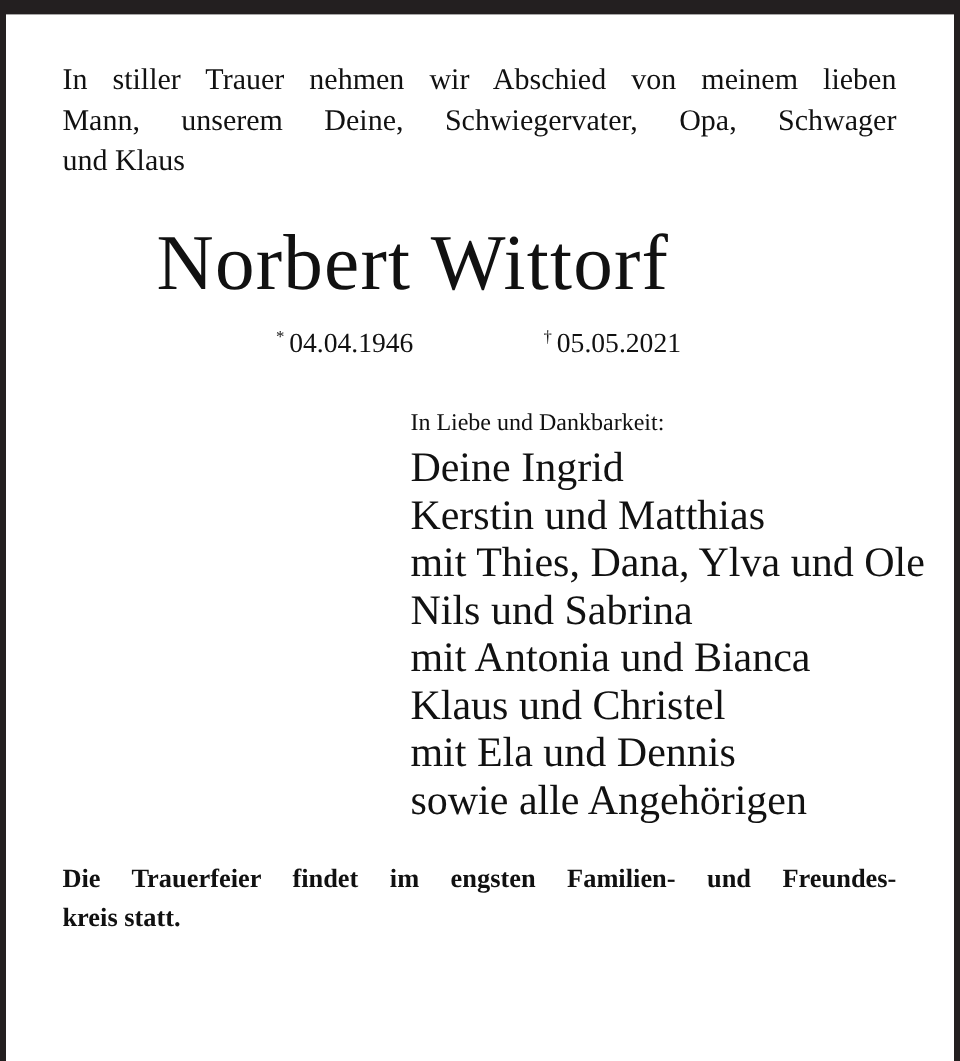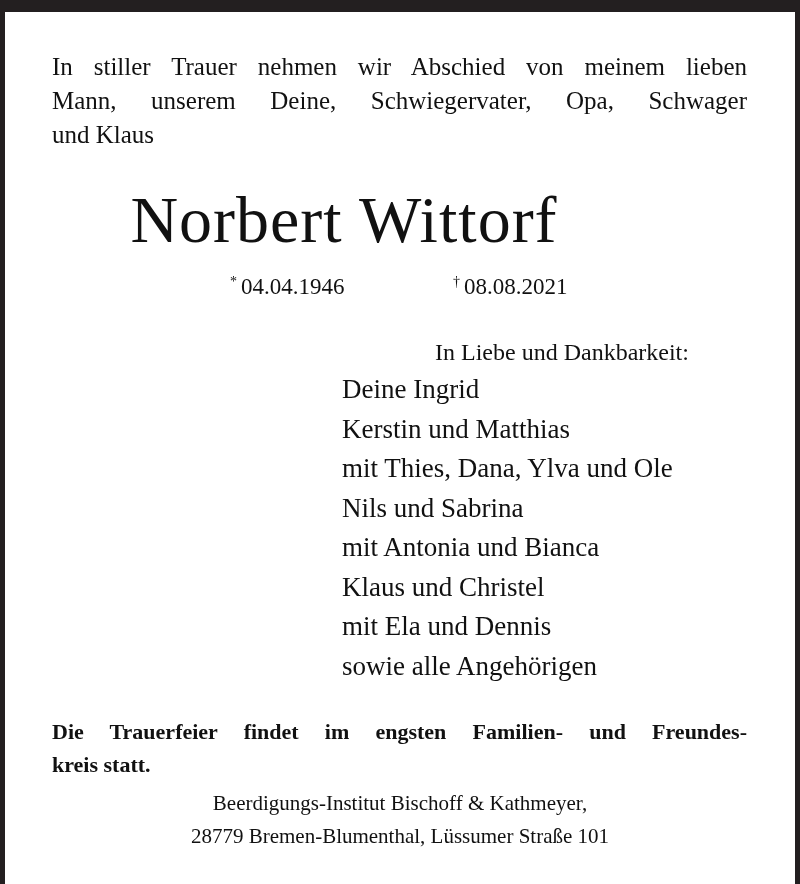--- a/index.html
+++ b/index.html
@@ -63,27 +63,26 @@
       margin-right: 4px;
     }
     .family {
       position: absolute;
       left: 337px;
       top: 322px;
       width: 440px;
     }
     .family .heading {
       display: block;
-      font-size: 24px;
+      font-size: 20px;
       line-height: 36px;
-      text-align: center;
     }
     .family .member {
       display: block;
-      font-size: 27px;
+      font-size: 35px;
       line-height: 39.5px;
       white-space: nowrap;
     }
     .notice {
       position: absolute;
       left: 47px;
       top: 703px;
       width: 695px;
       font-size: 22px;
       line-height: 33px;
@@ -121,38 +120,34 @@
     <span class="line">Mann, unserem Deine, Schwiegervater, Opa, Schwager</span>
     <span class="line last">und Klaus</span>
   </div>
 
   <div class="name">Norbert Wittorf</div>
 
   <div class="dates birth">
     <sup>*</sup><span>04.04.1946</span>
   </div>
   <div class="dates death">
-    <sup>†</sup><span>08.08.2021</span>
+    <sup>†</sup><span>05.05.2021</span>
   </div>
 
   <div class="family">
     <span class="heading">In Liebe und Dankbarkeit:</span>
     <span class="member">Deine Ingrid</span>
     <span class="member">Kerstin und Matthias</span>
     <span class="member">mit Thies, Dana, Ylva und Ole</span>
     <span class="member">Nils und Sabrina</span>
     <span class="member">mit Antonia und Bianca</span>
     <span class="member">Klaus und Christel</span>
     <span class="member">mit Ela und Dennis</span>
     <span class="member">sowie alle Angehörigen</span>
   </div>
 
   <div class="notice">
     <span class="line first">Die Trauerfeier findet im engsten Familien- und Freundes-</span>
     <span class="line">kreis statt.</span>
   </div>
 
-  <div class="undertaker">
-    <span class="line">Beerdigungs-Institut Bischoff &amp; Kathmeyer,</span>
-    <span class="line">28779 Bremen-Blumenthal, Lüssumer Straße 101</span>
-  </div>
 
 </div>
 
 </body></html>

